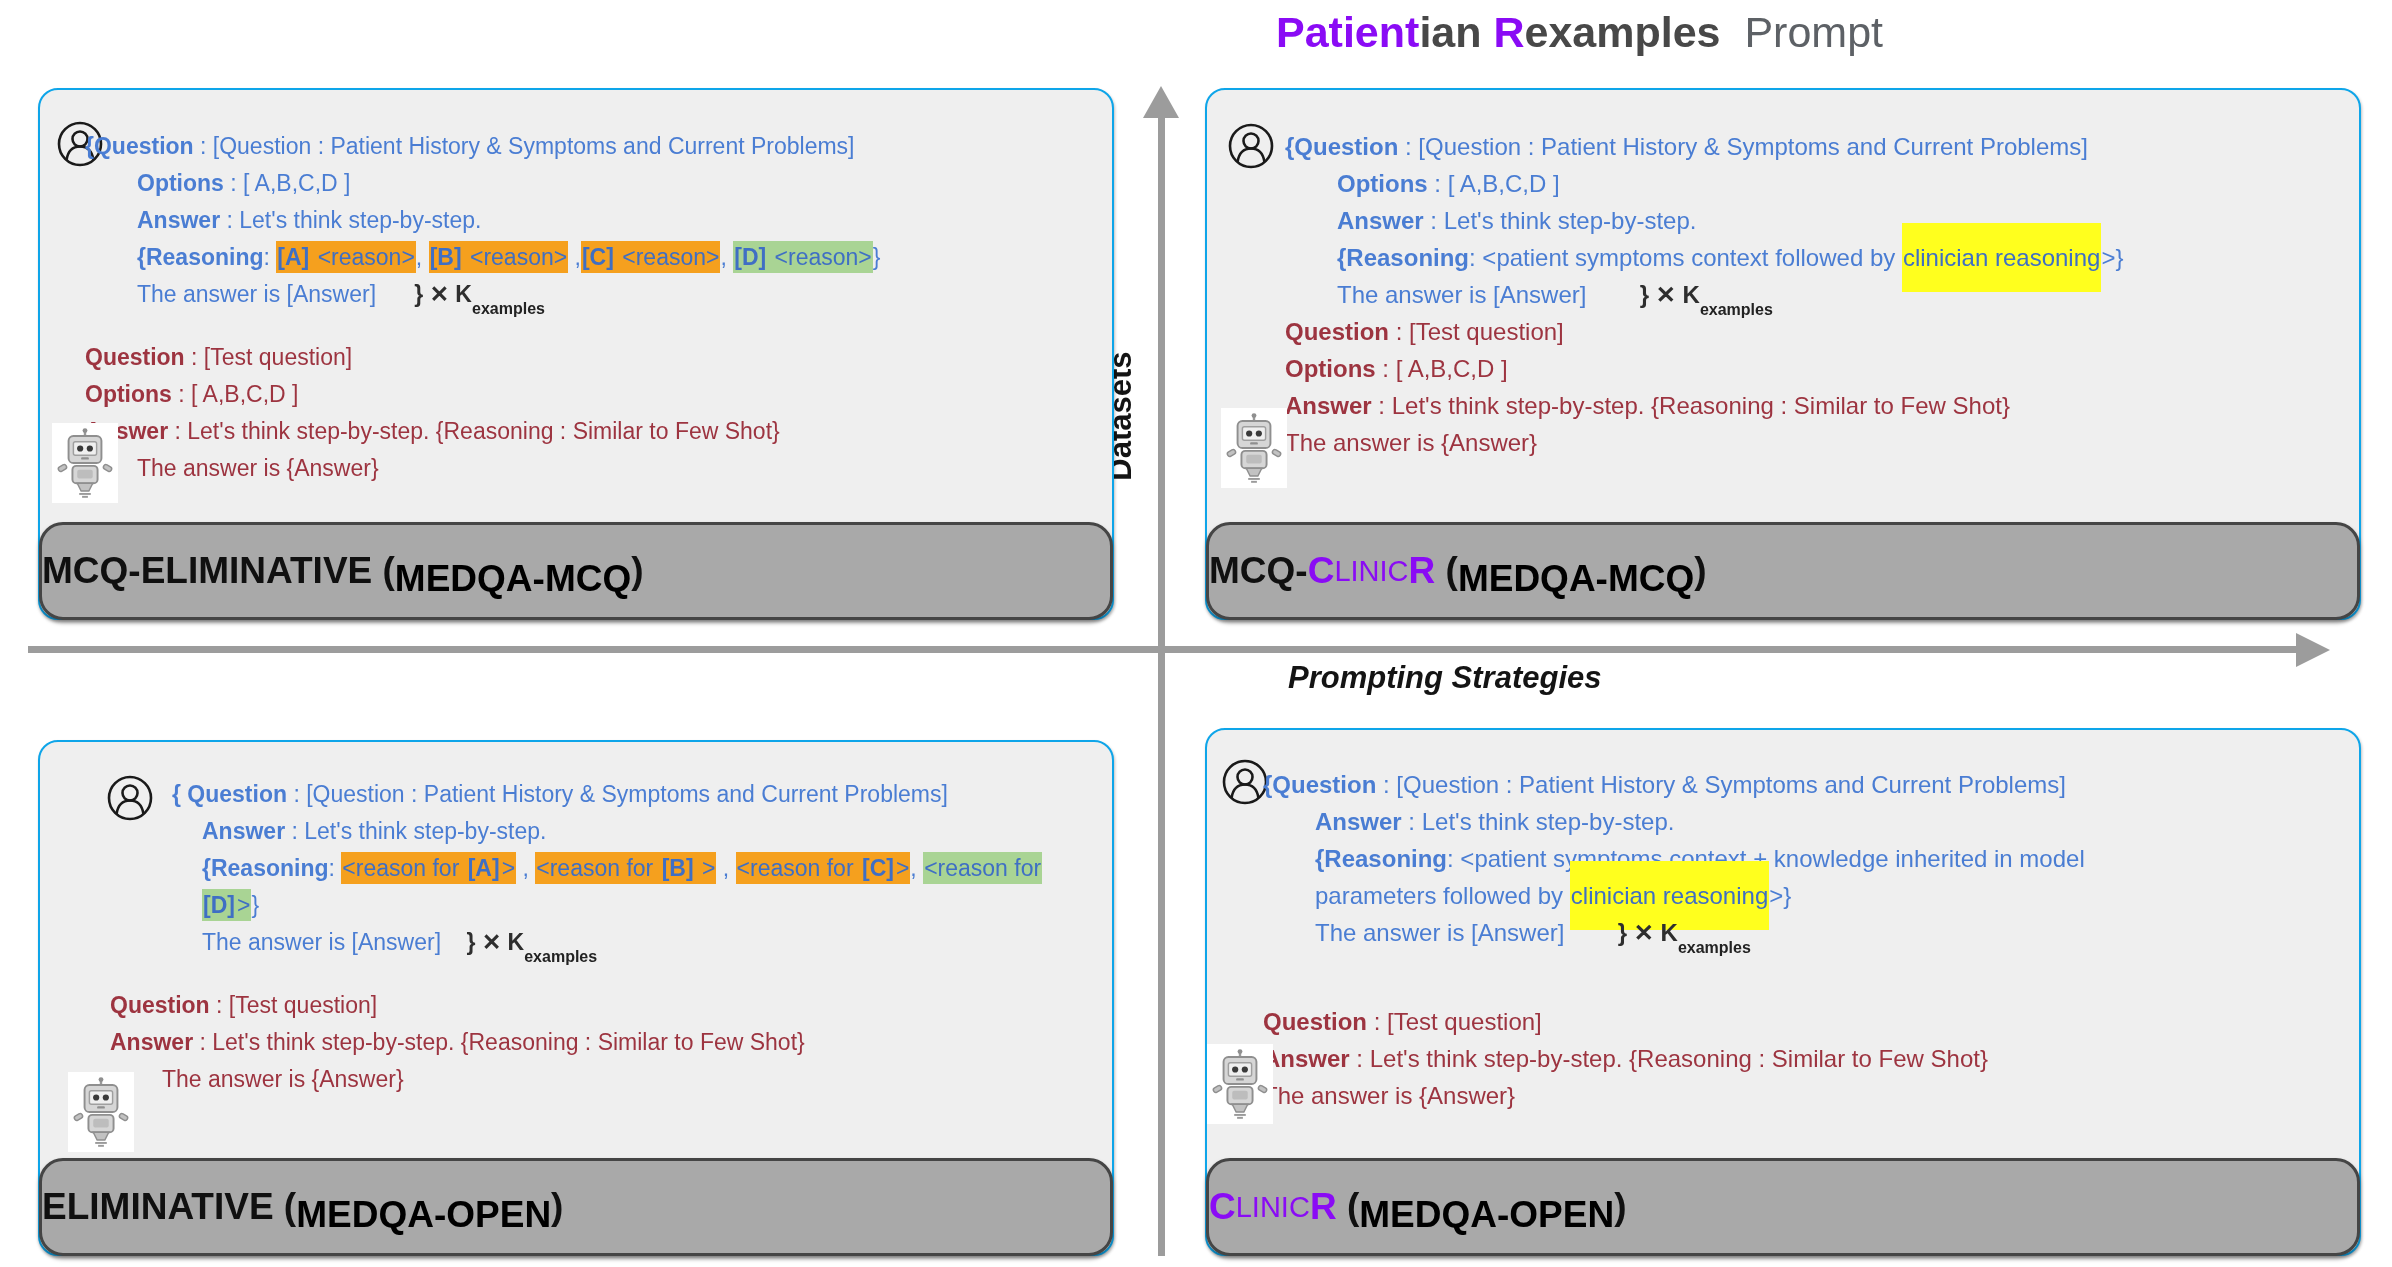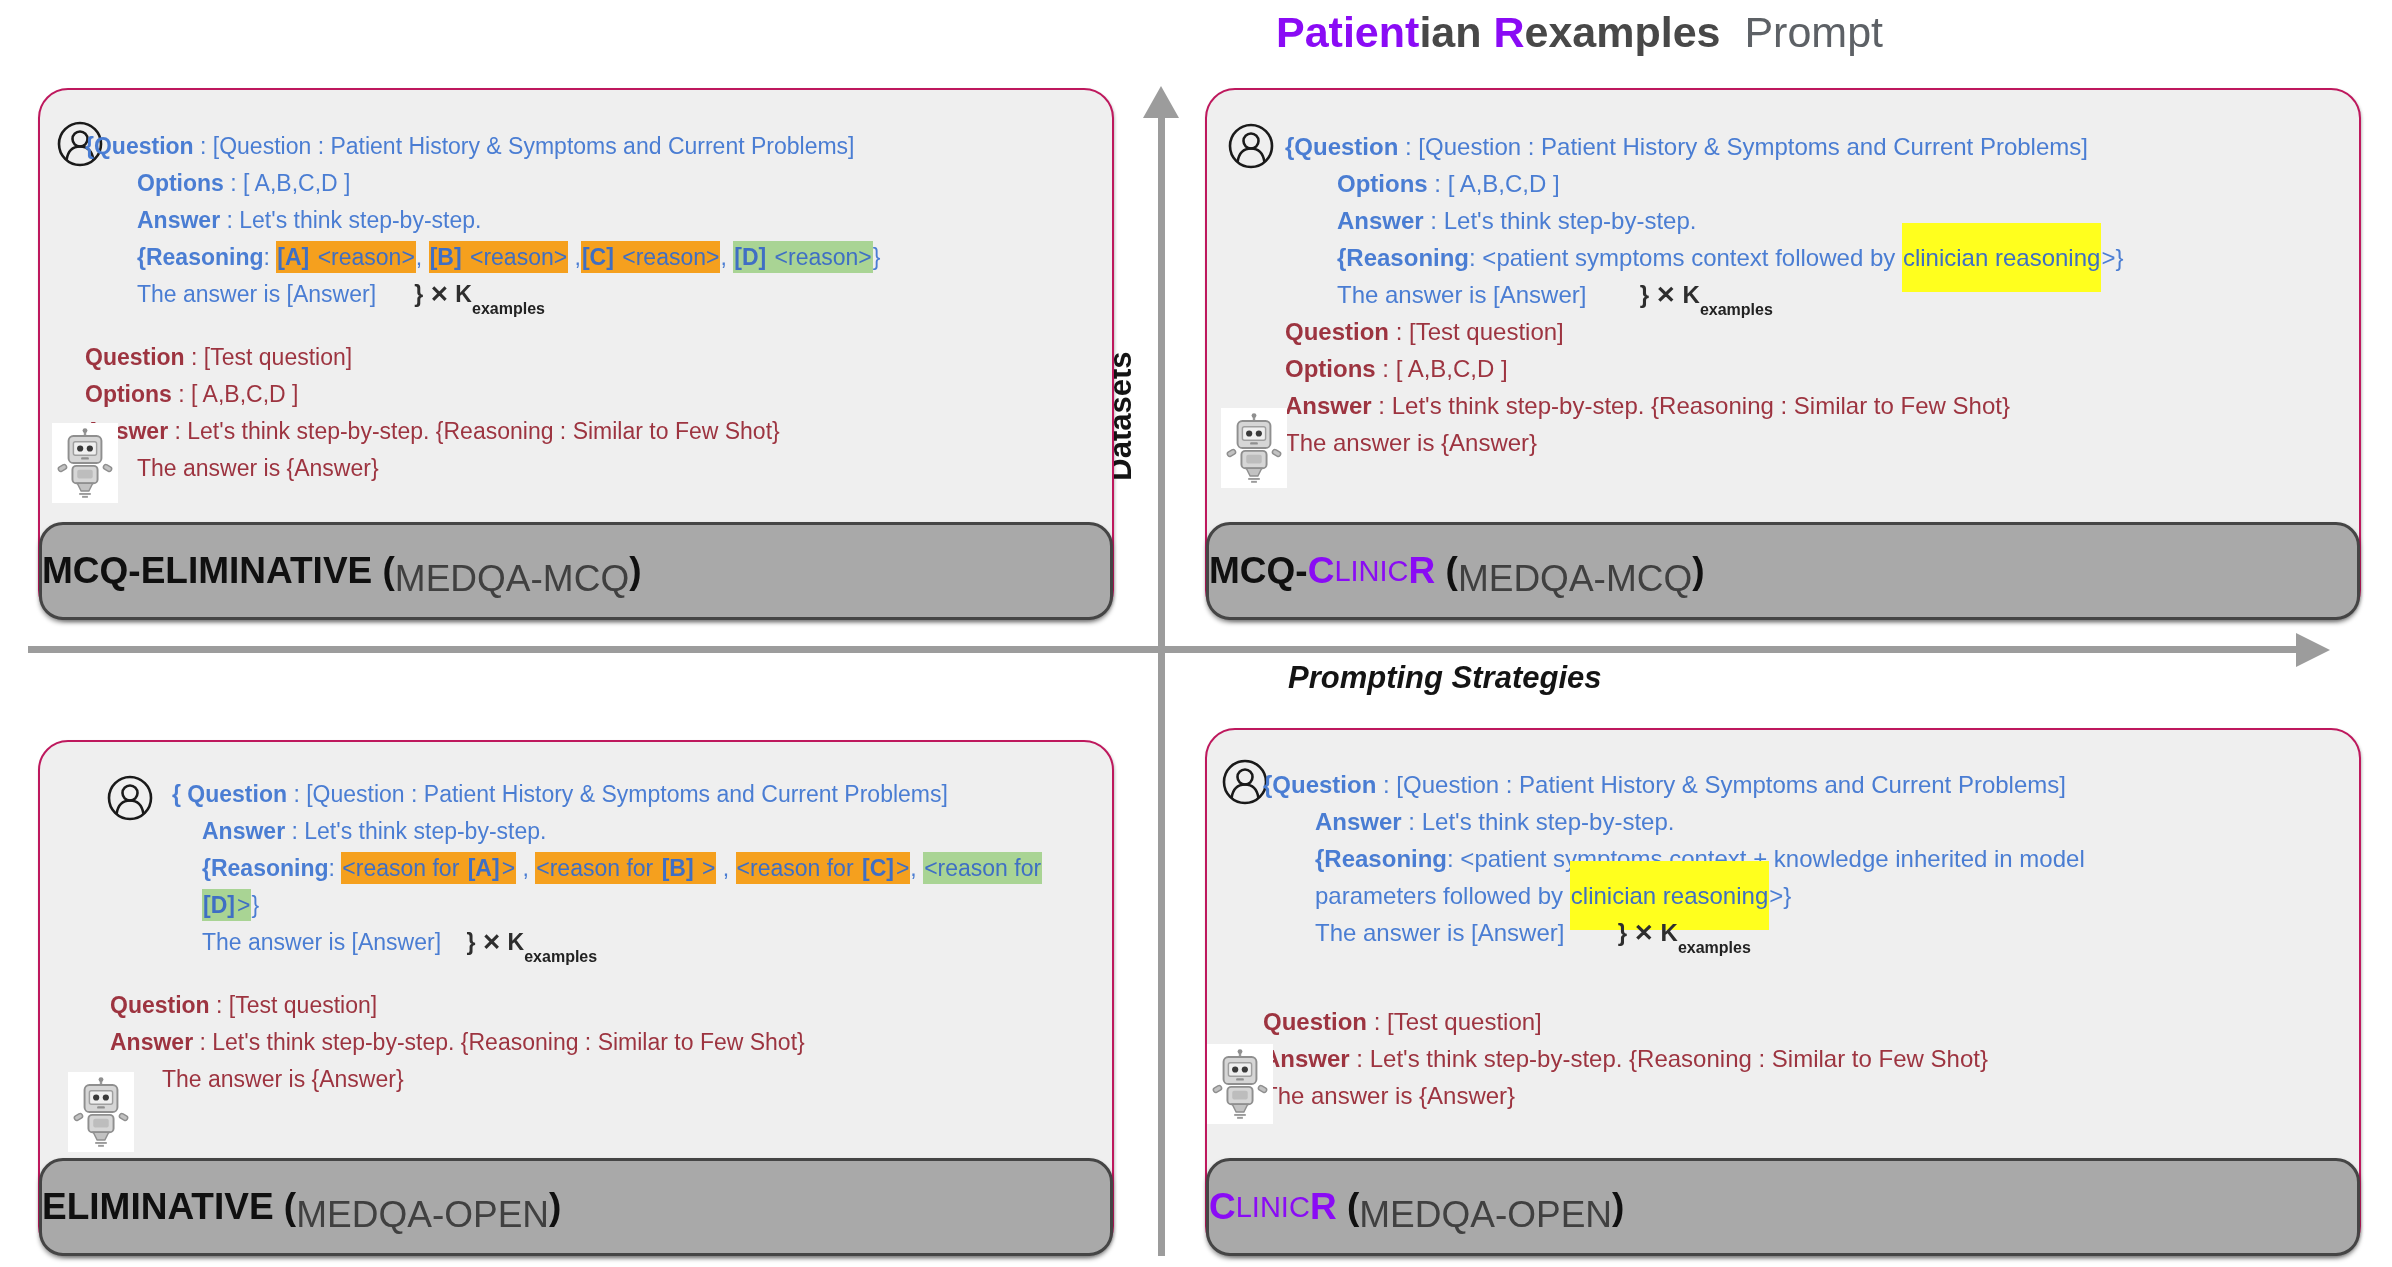--- a/index.html
+++ b/index.html
@@ -27,34 +27,34 @@
     border-bottom:32px solid var(--axis);}
   .axis-v-label{left:1121px;top:416px;transform:translate(-50%,-50%) rotate(-90deg);
     font-weight:700;font-size:31px;color:#141414;white-space:nowrap;}
   .axis-h-line{left:28px;top:646px;width:2272px;height:7px;background:var(--axis);}
   .axis-h-head{left:2296px;top:633px;width:0;height:0;
     border-top:17px solid transparent;border-bottom:17px solid transparent;
     border-left:34px solid var(--axis);}
   .axis-h-label{left:1288px;top:660px;font-weight:700;font-size:31px;color:#141414;font-style:italic;}
 
   
-  .card{background:var(--cardbg);border:2px solid #be185d;border-radius:30px;
+  .card{background:var(--cardbg);border:2px solid #0ea5e9;border-radius:20px;
     box-shadow:1px 2px 3px rgba(0,0,0,.25);}
   .card > *{position:absolute;}
   .q-tl{left:38px;top:88px;width:1072px;height:528px;}
   .q-tr{left:1205px;top:88px;width:1152px;height:528px;}
   .q-bl{left:38px;top:740px;width:1072px;height:512px;}
   .q-br{left:1205px;top:728px;width:1152px;height:524px;}
 
   .footer{left:-1px;right:-1px;bottom:-2px;height:92px;background:var(--footbg);
     border:3px solid #454545;border-radius:24px;display:flex;align-items:center;
     justify-content:flex-start;font-size:37px;color:#141414;white-space:pre;
     box-shadow:0 3px 4px rgba(0,0,0,.35);}
   .s-fb{font-weight:700;color:#101010;}
-  .s-fr{font-weight:400;color:#404040;margin-top:16px;}
+  .s-fr{font-weight:700;color:#000000;margin-top:16px;}
   .s-fp{font-weight:700;color:var(--purple);}
   .s-fps{font-weight:400;color:var(--purple);font-size:29px;}
 
   
   .lines{white-space:pre;}
   .q-tl .lines{left:45px;top:38px;}
   .q-tr .lines{left:78px;top:38px;}
   .q-bl .lines{left:70px;top:34px;}
   .q-br .lines{left:56px;top:36px;}
   .line{white-space:pre;height:37px;line-height:37px;font-size:23px;}

